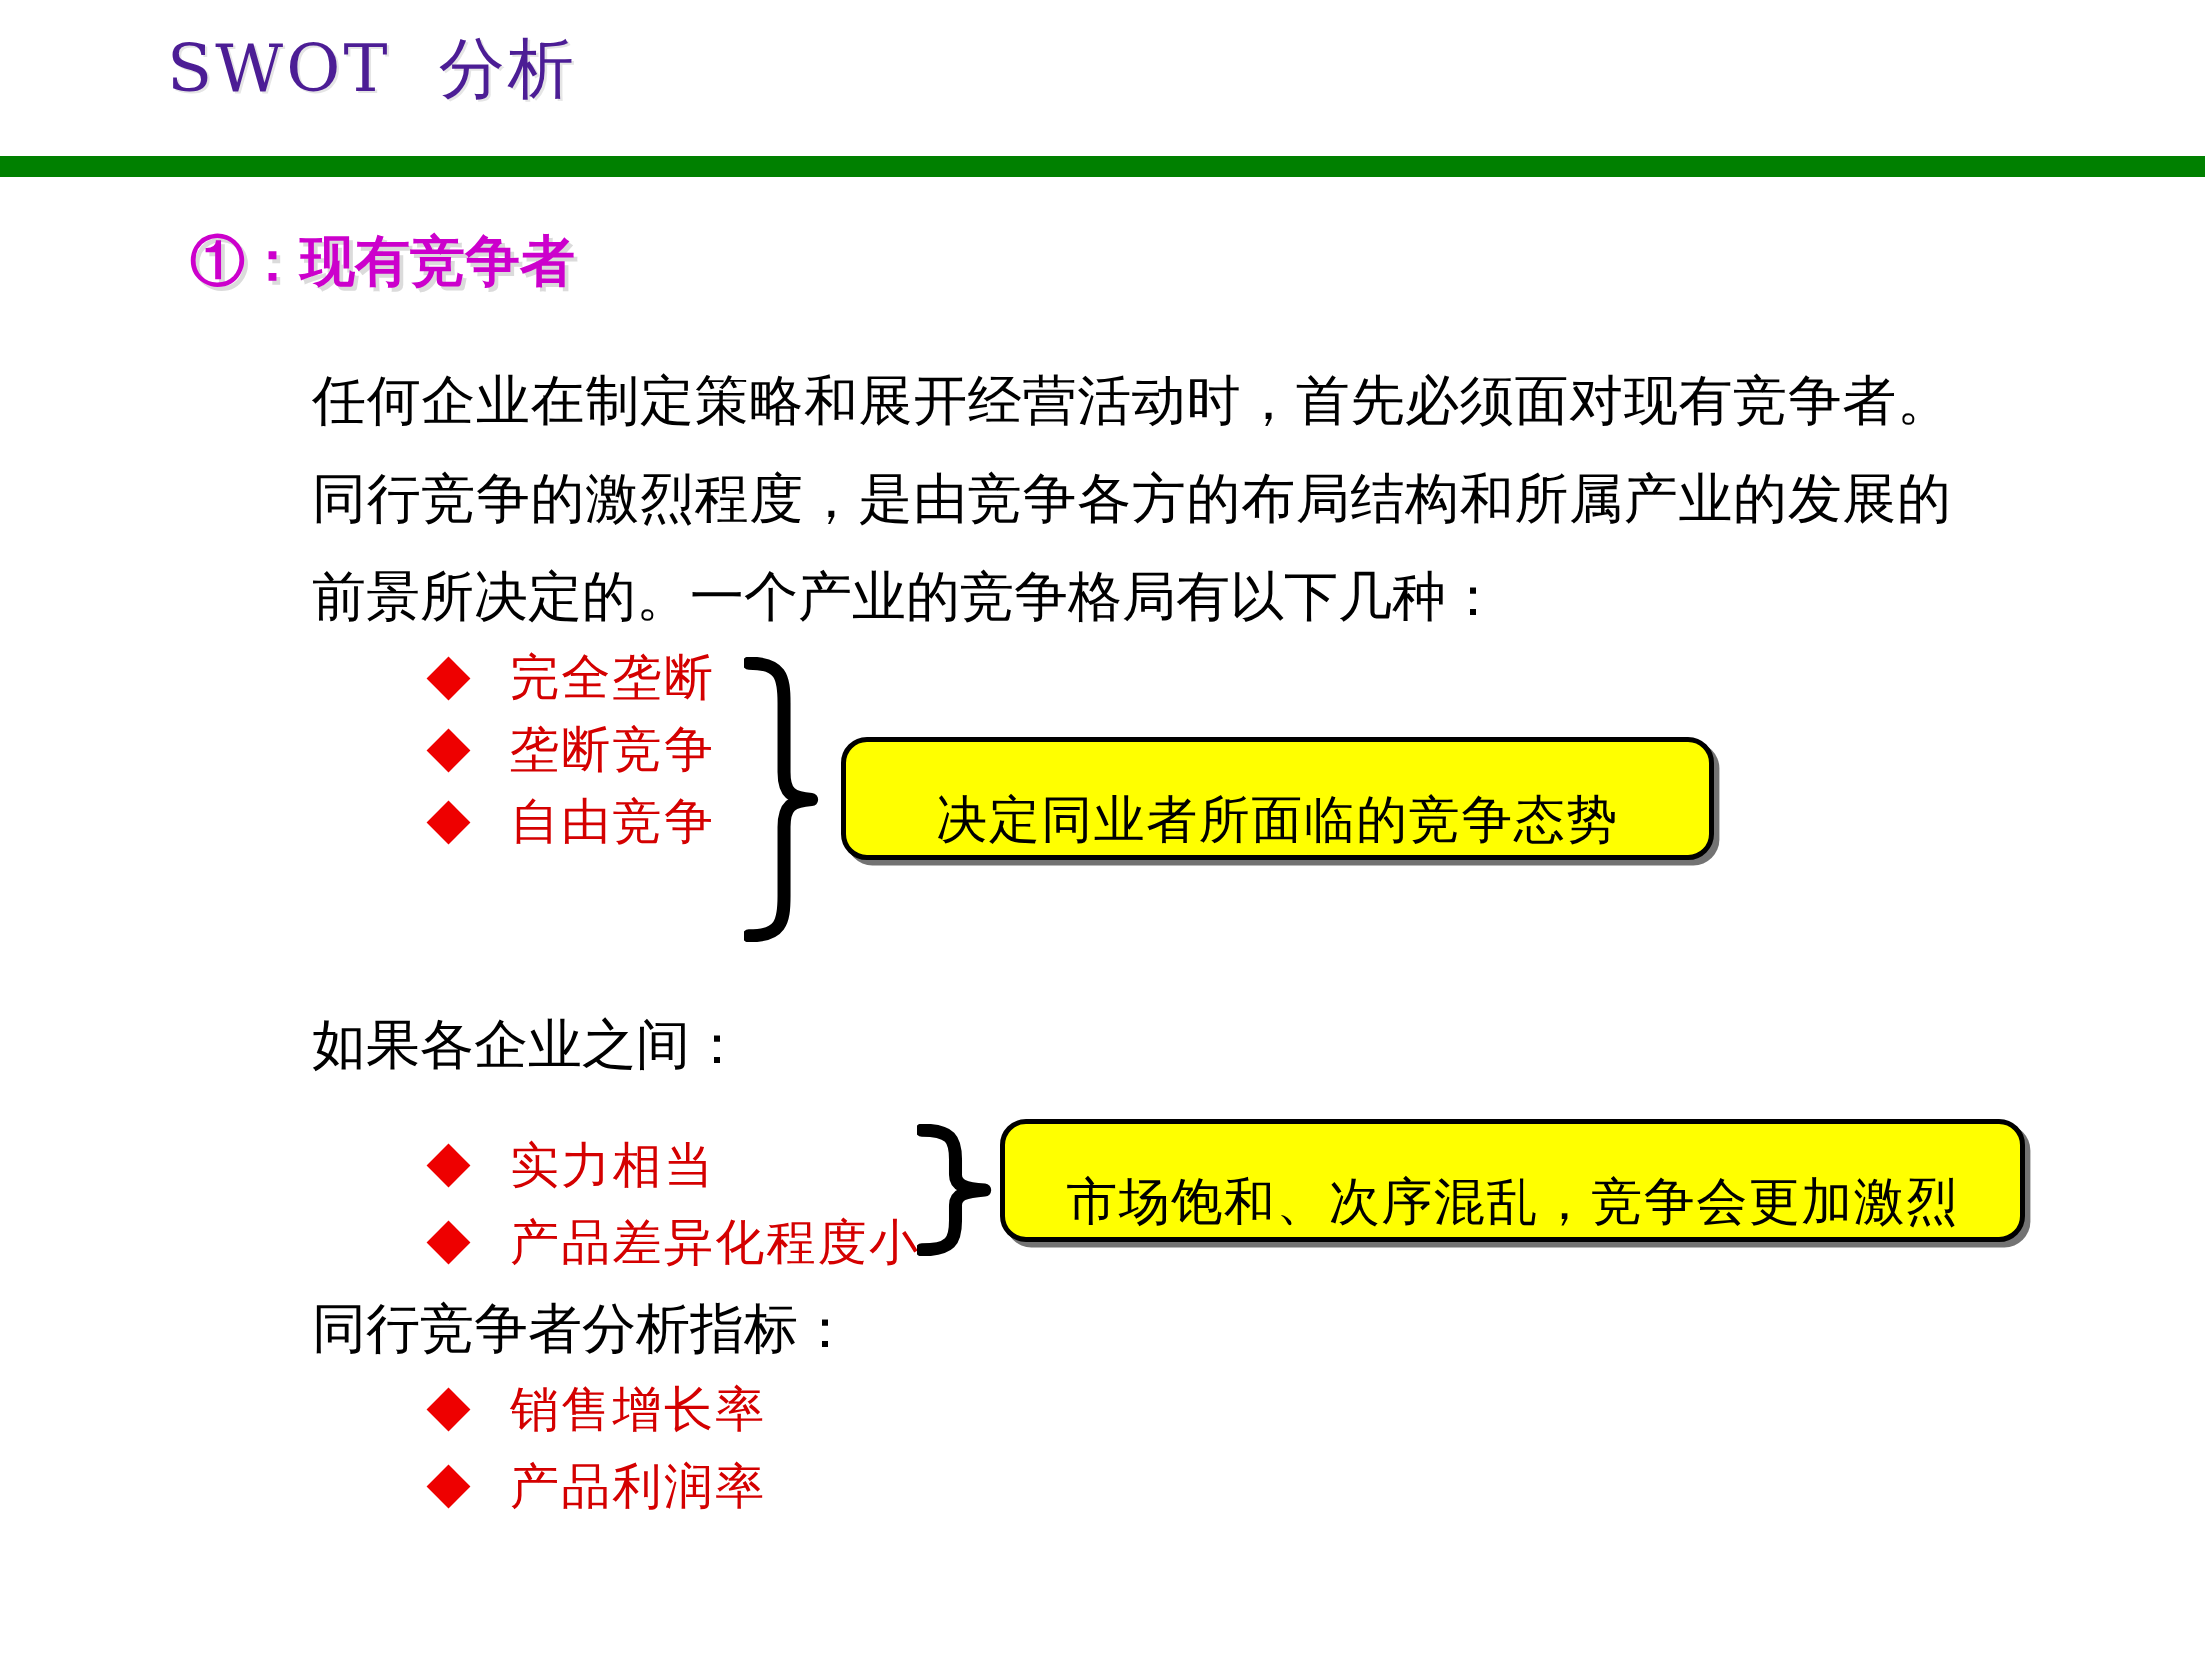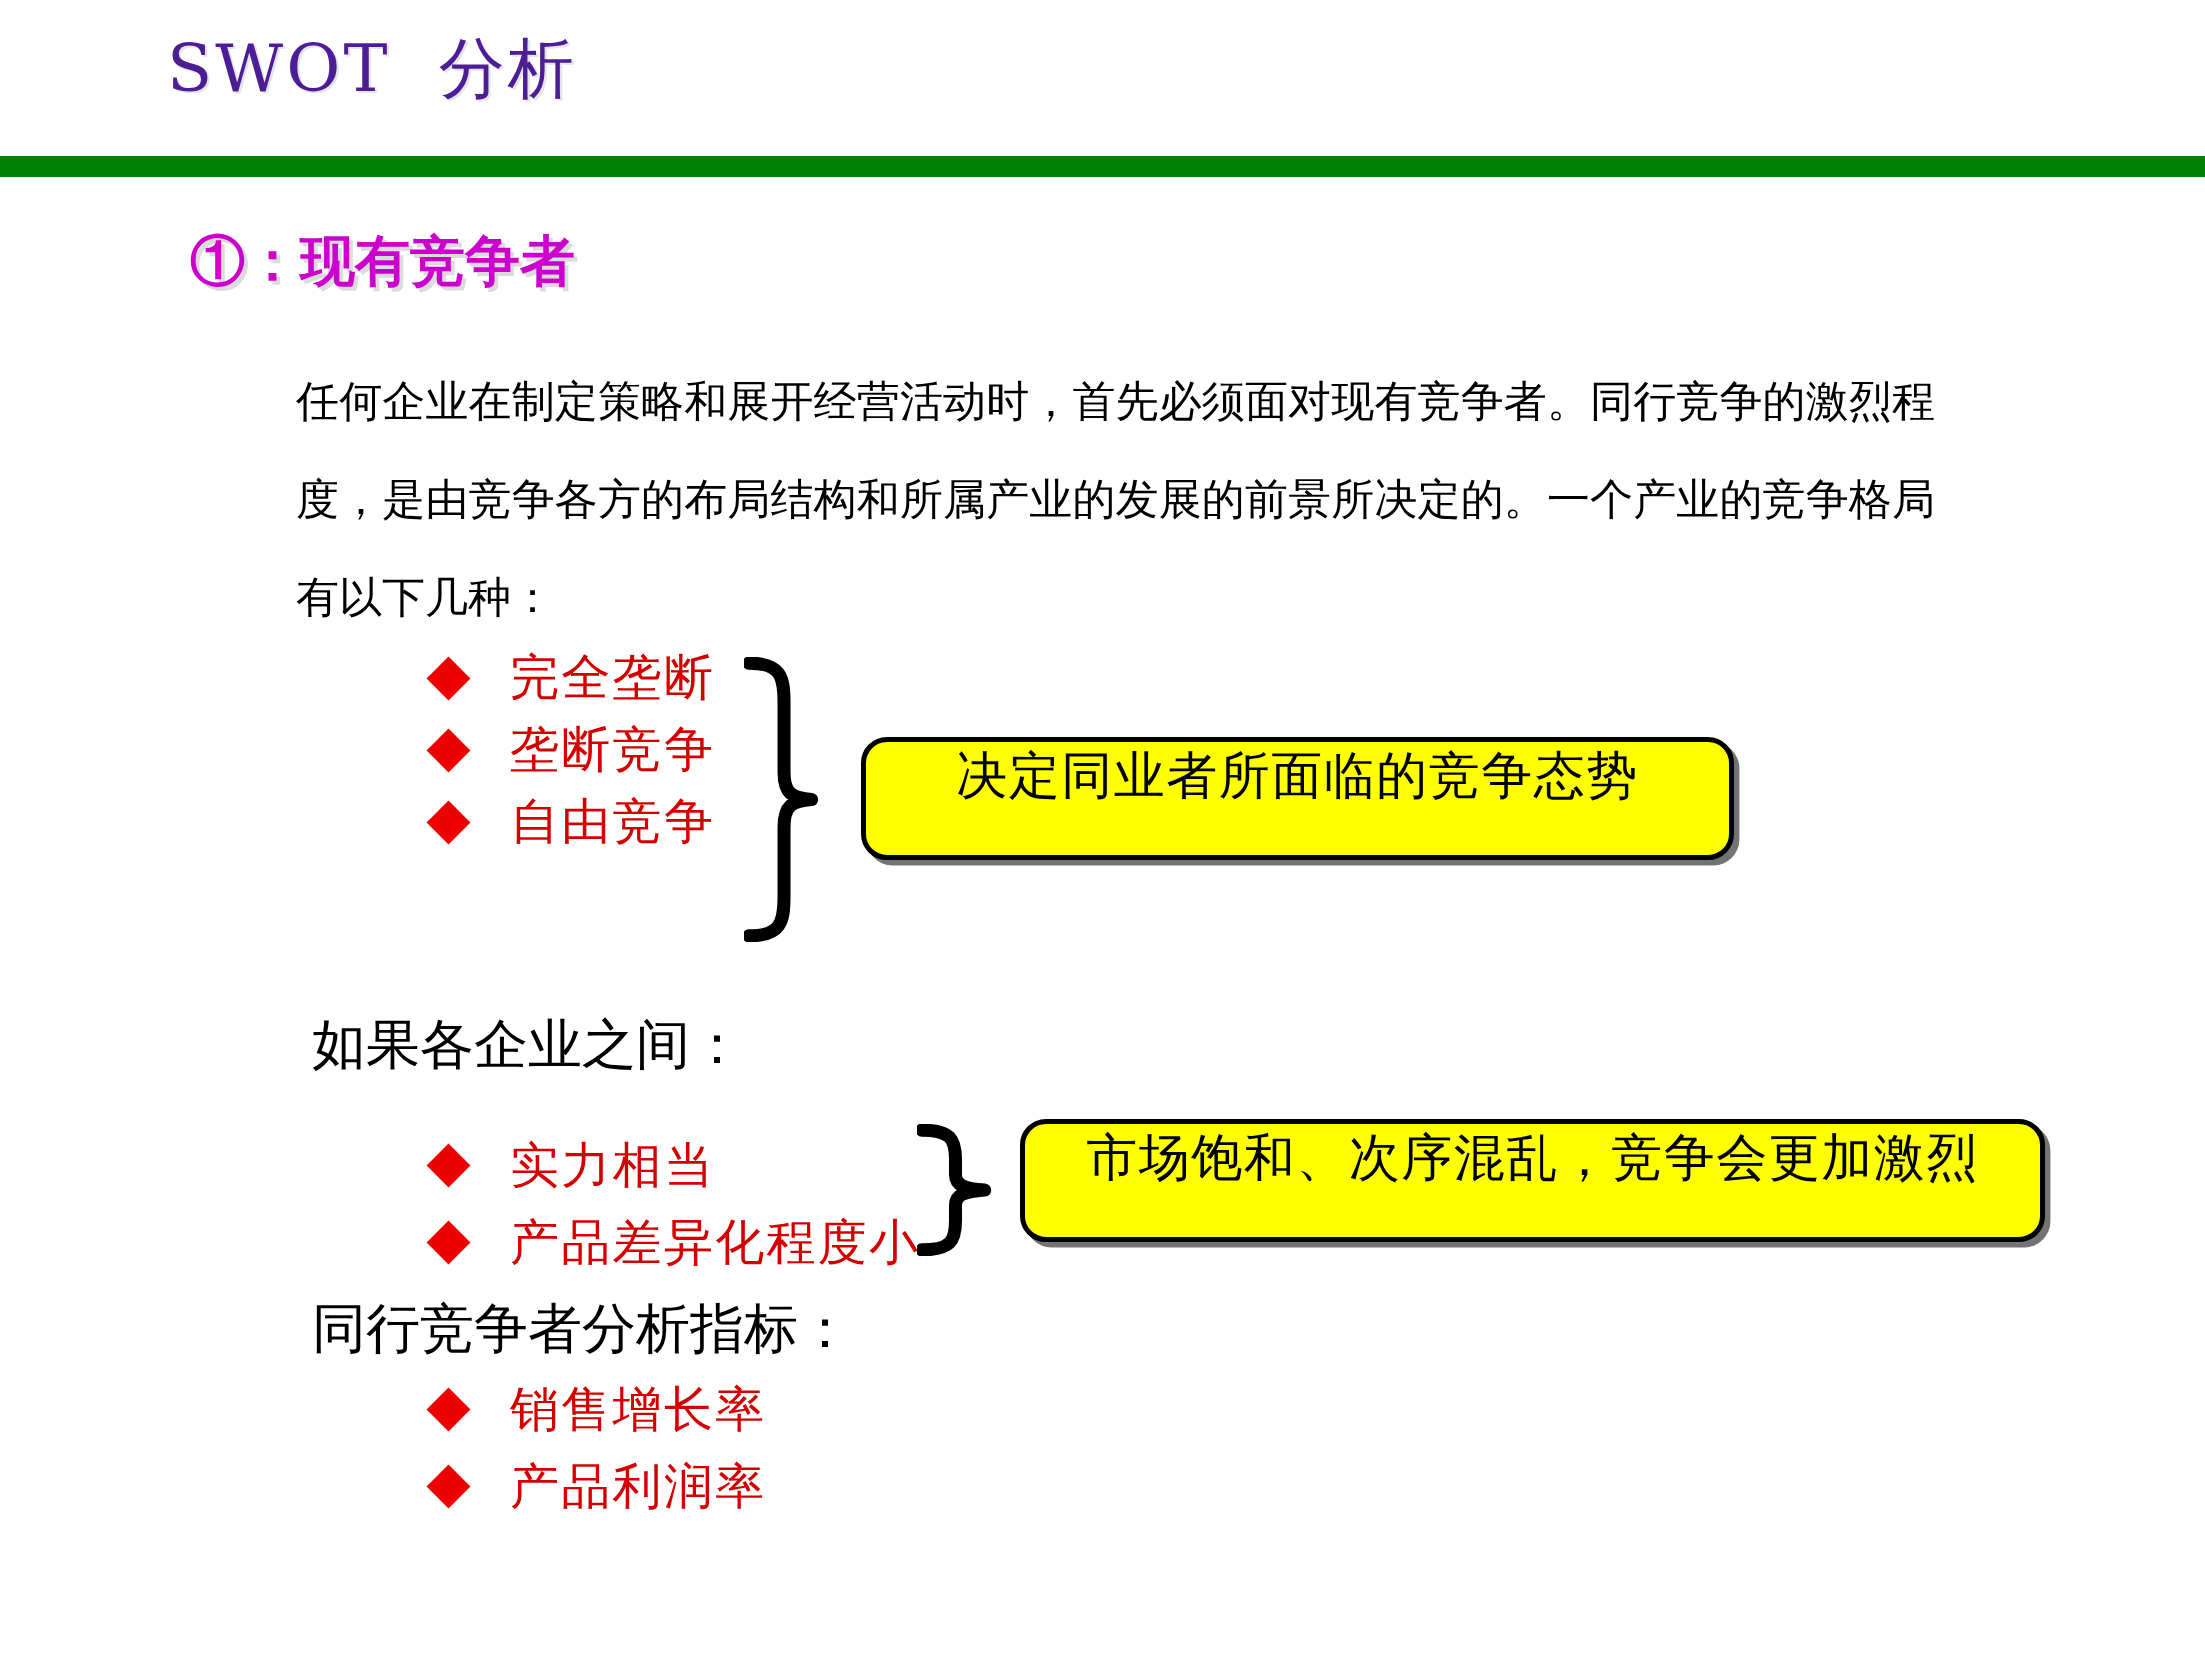--- a/index.html
+++ b/index.html
@@ -51,25 +51,25 @@
     font-size: 55px;
     font-weight: bold;
     color: #cc00cc;
     white-space: pre;
     text-shadow: 3.8px 3.8px 0 rgba(190,190,190,0.55);
   }
 
   
   #body-paragraph {
     position: absolute;
-    left: 296px;
+    left: 312px;
     top: 352px;
     width: 1639px;
     font-family: "DejaVu Serif", "Liberation Serif", serif;
-    font-size: 43px;
+    font-size: 54px;
     line-height: 98px;
     color: #000000;
     text-align: justify;
     text-justify: inter-character;
   }
 
   
   .bullet-list {
     position: absolute;
     text-align: right;
@@ -120,25 +120,24 @@
   #brace-competition { left: 744px; top: 657px;  width: 77px; height: 285px; }
   #brace-between     { left: 917px; top: 1124px; width: 77px; height: 132px; }
 
   
   .callout {
     position: absolute;
     background: #ffff00;
     border: 5.4px solid #000000;
     border-radius: 26px;
     display: flex;
-    align-items: flex-start;
+    align-items: flex-end;
     justify-content: center;
     box-sizing: border-box;
     box-shadow: 5.4px 5.4px 0 rgba(0,0,0,0.55);
-    margin-left: 20px;
   }
   .callout-text {
     font-family: "DejaVu Serif", "Liberation Serif", serif;
     font-size: 51px;
     color: #000000;
     white-space: pre;
     letter-spacing: 1.5px;
   }
   #callout-competition { left: 841px; top: 737px;  width: 873px; height: 123px; }
   #callout-between     { left: 1000px; top: 1119px; width: 1025px; height: 123px; }

